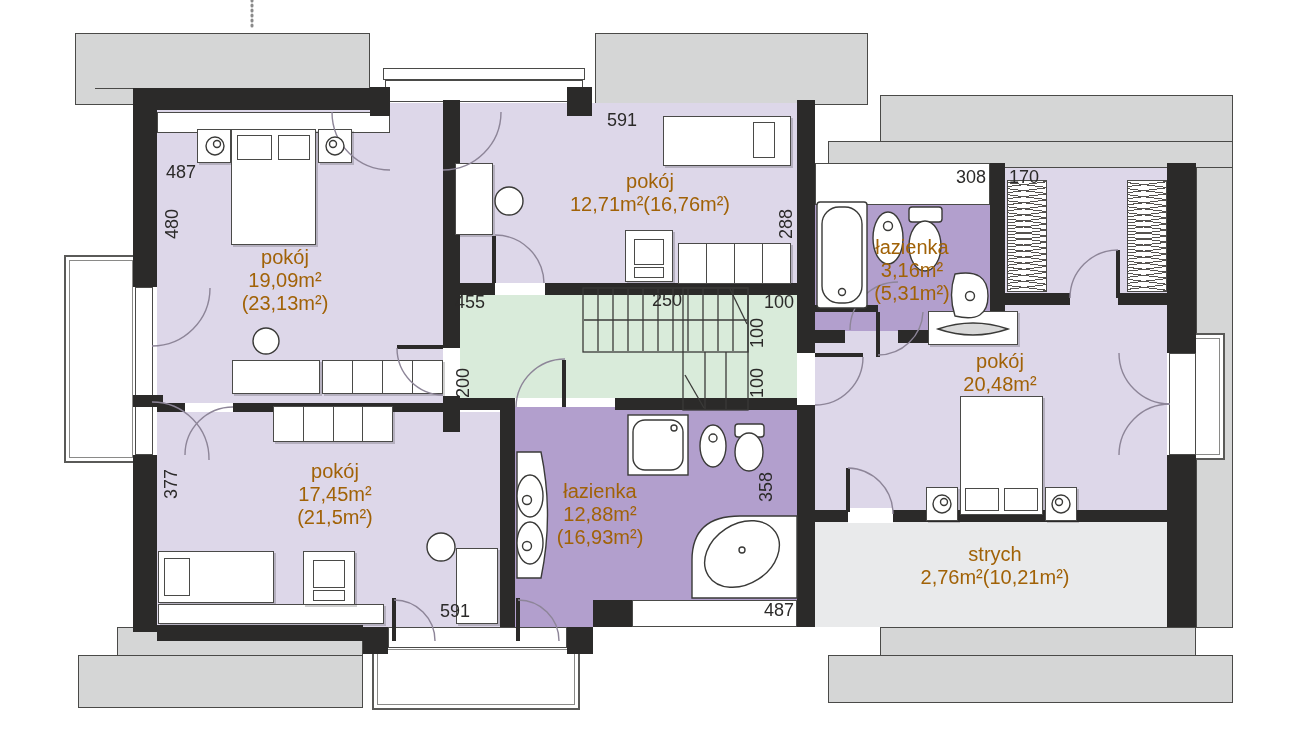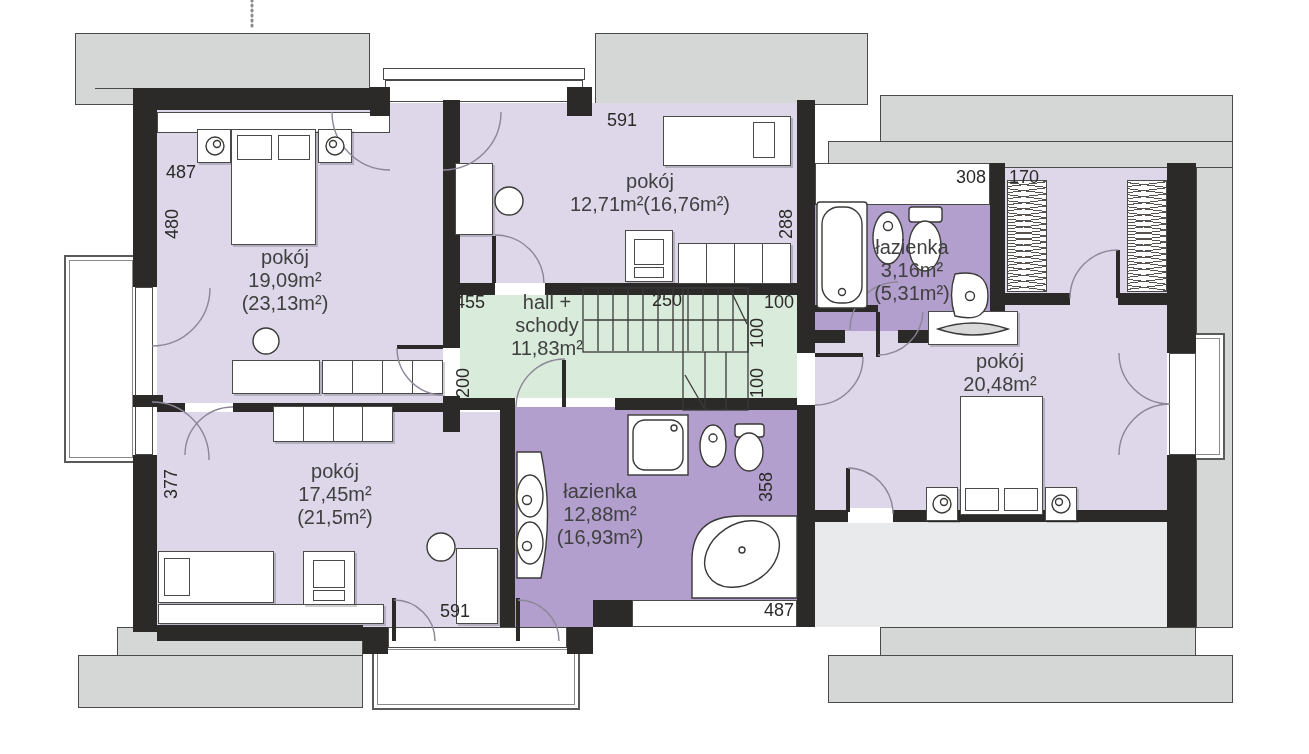--- a/index.html
+++ b/index.html
@@ -16,21 +16,21 @@
         box-shadow:2px 2px 0 rgba(43,42,41,.22);}
   .inner{position:absolute;background:#fff;border:1.2px solid #4a4a48;box-sizing:border-box;box-shadow:none;}
   .seg{display:flex;}
   .seg i{flex:1;border-left:1.4px solid #4a4a48;}
   .seg i:first-child{border-left:none;}
   .hatch{position:absolute;background:
      repeating-linear-gradient(173deg,transparent 0 5px,#55524f 5px 6px),
      repeating-linear-gradient(7deg,transparent 0 5px,#55524f 5px 6px),#fff;
      border:1.2px solid #4a4a48;box-sizing:border-box;}
   .rlabel{position:absolute;transform:translateX(-50%);text-align:center;font-size:20px;
-          line-height:23px;color:#404040;white-space:nowrap;}
+          line-height:23px;color:#a16207;white-space:nowrap;}
   .dim{position:absolute;font-size:18px;color:#2b2a29;white-space:nowrap;}
   .dim.c{transform:translateX(-50%);}
   .dim.v{transform:translate(-50%,-50%) rotate(-90deg);transform-origin:center;}
   .logo{position:absolute;left:222px;top:28px;width:64px;height:68px;
         clip-path:polygon(50% 0,100% 27%,100% 100%,0 100%,0 27%);
         display:flex;flex-direction:column;align-items:center;justify-content:flex-end;
         padding-bottom:6px;box-sizing:border-box;color:#fff;font-weight:bold;
         font-size:15px;line-height:16px;text-shadow:1px 1px 0 rgba(90,15,10,.7);}
   .logo .hole{position:absolute;top:6px;left:50%;transform:translateX(-50%);
         width:7px;height:7px;background:#fff;border-radius:50%;box-shadow:inset 1px 1px 0 #888;}
@@ -288,43 +288,42 @@
 
   <div class="rlabel" style="left:285px;top:246px;">
     <div>pokój</div>
     <div>19,09m²</div>
     <div>(23,13m²)</div>
   </div>
   <div class="rlabel" style="left:650px;top:170px;">
     <div>pokój</div>
     <div>12,71m²(16,76m²)</div>
   </div>
-  <div class="rlabel" style="left:547px;top:291px;">
-    <div>hall +</div>
-    <div>schody</div>
-    <div>11,83m²</div>
-  </div>
   <div class="rlabel" style="left:912px;top:236px;">
     <div>łazienka</div>
     <div>3,16m²</div>
     <div>(5,31m²)</div>
   </div>
   <div class="rlabel" style="left:1000px;top:350px;">
     <div>pokój</div>
     <div>20,48m²</div>
   </div>
   <div class="rlabel" style="left:335px;top:460px;">
     <div>pokój</div>
     <div>17,45m²</div>
     <div>(21,5m²)</div>
   </div>
   <div class="rlabel" style="left:600px;top:480px;">
     <div>łazienka</div>
     <div>12,88m²</div>
     <div>(16,93m²)</div>
+  </div>
+  <div class="rlabel" style="left:995px;top:543px;">
+    <div>strych</div>
+    <div>2,76m²(10,21m²)</div>
   </div>
 
   <div class="dim" style="left:166px;top:162px;">487</div>
   <div class="dim v" style="left:172px;top:224px;">480</div>
   <div class="dim c" style="left:622px;top:110px;">591</div>
   <div class="dim v" style="left:786px;top:224px;">288</div>
   <div class="dim" style="left:455px;top:292px;">455</div>
   <div class="dim c" style="left:667px;top:290px;text-align:right;">250</div>
   <div class="dim c" style="left:779px;top:292px;">100</div>
   <div class="dim v" style="left:757px;top:333px;">100</div>

